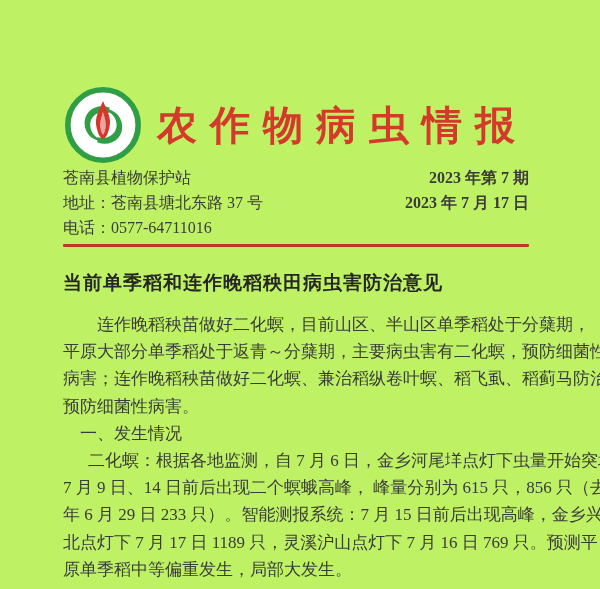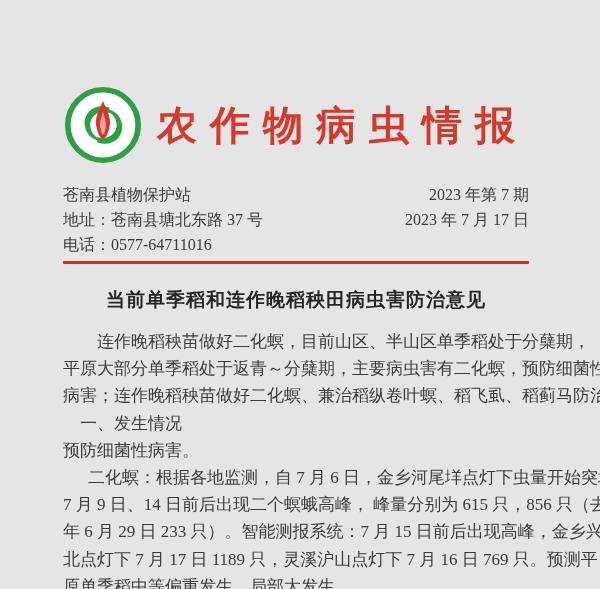--- a/index.html
+++ b/index.html
@@ -2,21 +2,21 @@
 <html><head>
 <meta charset="utf-8">
 <style>
   * { margin: 0; padding: 0; box-sizing: border-box; }
   html, body { background: #ffffff; }
   .page {
     position: relative;
     width: 600px;
     height: 589px;
     margin: 0 auto;
-    background: #e5e5e5;
+    background: #bef264;
     overflow: hidden;
     font-family: "Liberation Serif", "DejaVu Serif", serif;
     color: #3b3b3b;
   }
   .content {
     position: absolute;
     left: 63px;
     top: 0;
     width: 466px;
   }
@@ -37,39 +37,37 @@
     text-align: center;
     font-size: 40px;
     font-weight: bold;
     color: #d43a2b;
     letter-spacing: 13px;
     text-indent: 13px; 
     white-space: nowrap;
   }
   
   .info-block {
-    margin-top: 17px;
     display: flex;
     justify-content: space-between;
     font-size: 16px;
     line-height: 25px;
   }
   .info-left .info-line { text-align: left; }
-  .info-right .info-line { text-align: right; }
+  .info-right .info-line { text-align: right; font-weight: bold; }
   
   .divider {
     margin-top: 4px;
     height: 3px;
     background: #c23527;
     border-radius: 1px;
   }
   
   .article-title {
     margin-top: 23px;
-    text-align: center;
     font-size: 19px;
     font-weight: bold;
     color: #262626;
     letter-spacing: 1px;
   }
   .body-text {
     margin-top: 15px;
     font-size: 17px;
     line-height: 27.2px;
     color: #3b3b3b;
@@ -113,23 +111,23 @@
     </div>
 
     <div class="divider"></div>
 
     <div class="article-title">当前单季稻和连作晚稻秧田病虫害防治意见</div>
 
     <div class="body-text">
       <div class="line indent-2">连作晚稻秧苗做好二化螟，目前山区、半山区单季稻处于分蘖期，</div>
       <div class="line">平原大部分单季稻处于返青～分蘖期，主要病虫害有二化螟，预防细菌性</div>
       <div class="line">病害；连作晚稻秧苗做好二化螟、兼治稻纵卷叶螟、稻飞虱、稻蓟马防治，</div>
+      <div class="line">预防细菌性病害。</div>
+
       <div class="line indent-1">一、发生情况</div>
-
-      <div class="line">预防细菌性病害。</div>
 
       <div class="line indent-15">二化螟：根据各地监测，自 7 月 6 日，金乡河尾垟点灯下虫量开始突增，</div>
       <div class="line">7 月 9 日、14 日前后出现二个螟蛾高峰， 峰量分别为 615 只，856 只（去</div>
       <div class="line">年 6 月 29 日 233 只）。智能测报系统：7 月 15 日前后出现高峰，金乡兴</div>
       <div class="line">北点灯下 7 月 17 日 1189 只，灵溪沪山点灯下 7 月 16 日 769 只。预测平</div>
       <div class="line">原单季稻中等偏重发生，局部大发生。</div>
     </div>
 
   </div>
 </div>

